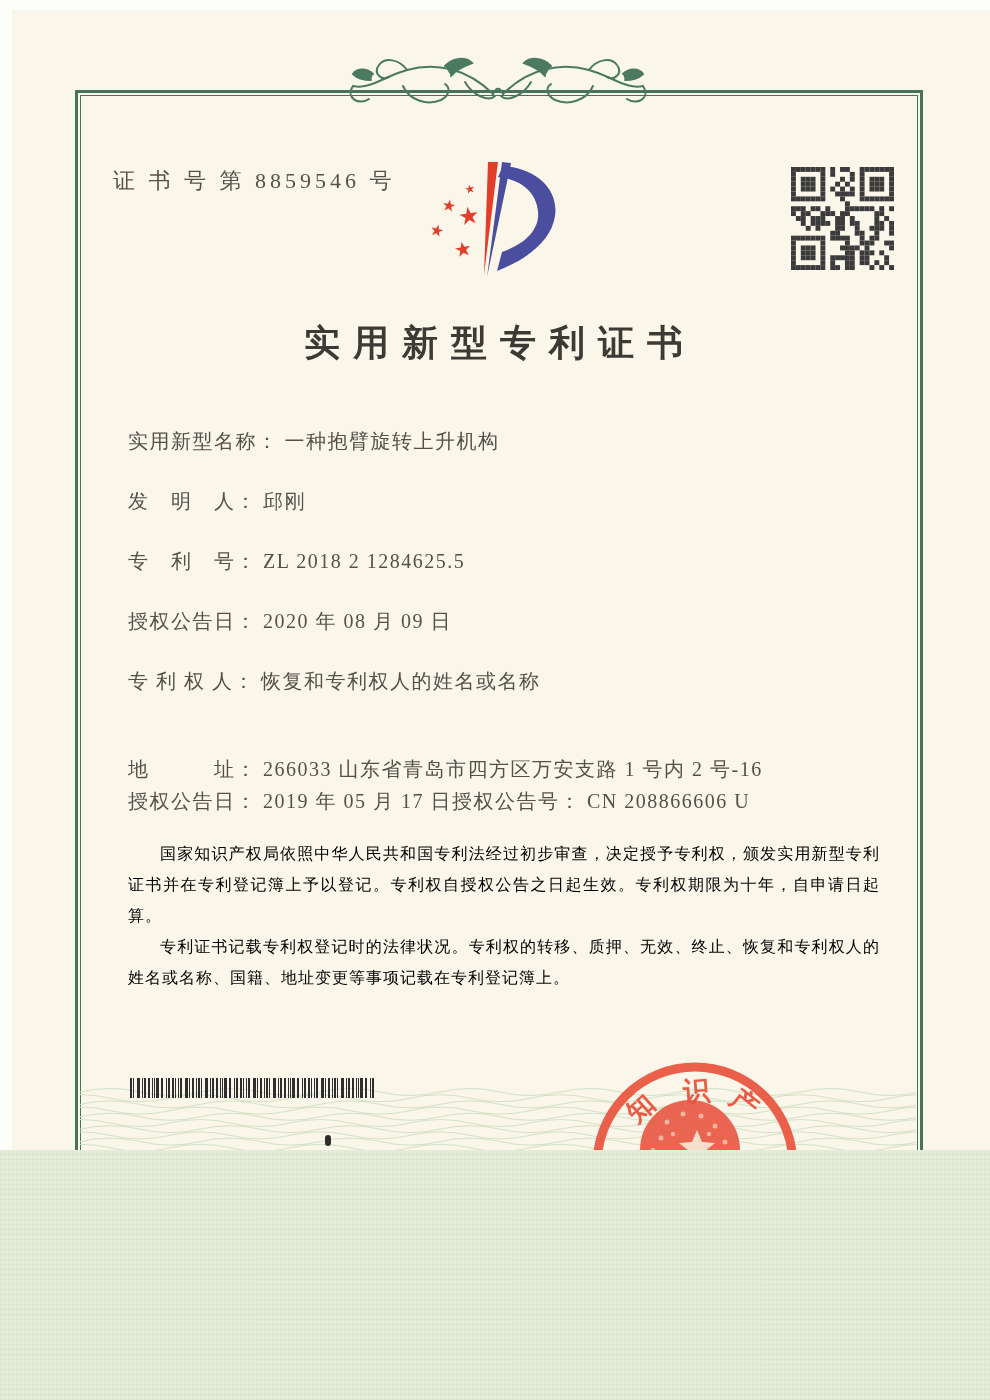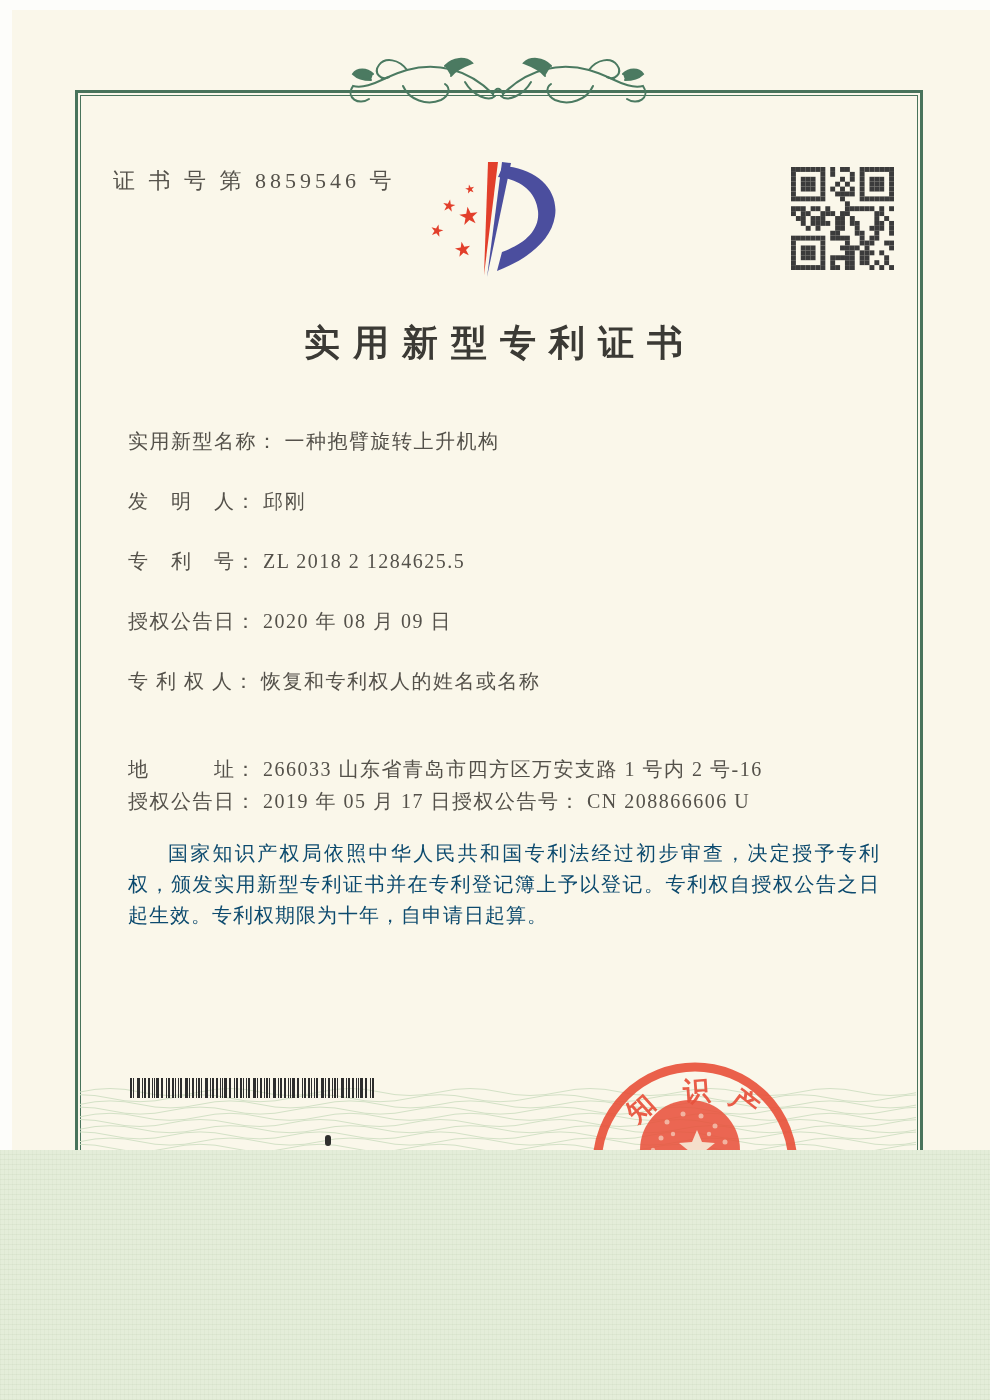--- a/index.html
+++ b/index.html
@@ -15,22 +15,22 @@
   .cert-no{position:absolute;left:113px;top:166px;font-size:22px;letter-spacing:4px;color:#55524b;}
   .logo{position:absolute;left:425px;top:148px;width:160px;height:145px;}
   .qr{position:absolute;left:791px;top:167px;width:103px;height:103px;}
   .qr svg{width:100%;height:100%;fill:#3b3b3b;}
   .title{position:absolute;left:0;top:314px;width:100%;margin:5px;text-align:center;
          font-size:36px;font-weight:600;letter-spacing:13px;color:#3b3a35;}
   .field{position:absolute;left:128px;width:790px;font-size:20px;letter-spacing:1.5px;
          color:#54514a;white-space:nowrap;}
   .fvalue{margin-left:6px;}
   .grant{}
-  .paras{position:absolute;left:128px;top:838px;width:752px;font-size:20px;line-height:31px;
-         letter-spacing:1px;color:#0c4a6e;text-align:justify;}
+  .paras{position:absolute;left:128px;top:838px;width:752px;font-size:16px;line-height:31px;
+         letter-spacing:1px;color:#000000;text-align:justify;}
   .paras p{margin:0;text-indent:2em;}
   .barcode{position:absolute;left:130px;top:1078px;width:248px;height:20px;z-index:3;}
   .barcode svg{width:100%;height:100%;fill:#2e2e2e;}
   .waves{position:absolute;left:80px;top:1086px;width:836px;height:64px;z-index:1;}
   .seal{position:absolute;left:575px;top:1030px;width:250px;height:121px;z-index:2;}
   .seal-char{position:absolute;z-index:2;font-size:27px;font-weight:bold;color:#e8523c;opacity:.93;}
   .seal-char.c0{left:627px;top:1090px;transform:rotate(-42deg);}
   .seal-char.c1{left:683px;top:1073px;transform:rotate(-4deg);}
   .seal-char.c2{left:731px;top:1085px;transform:rotate(38deg);}
   .band{position:absolute;left:0;top:1150px;width:990px;height:250px;z-index:5;
@@ -329,20 +329,21 @@
   </div>
   <div class="field" style="top:756px">
     <span>地　　　址：</span><span class="fvalue">266033 山东省青岛市四方区万安支路 1 号内 2 号-16</span>
   </div>
   <div class="field" style="top:788px">
     <span>授权公告日：</span><span class="fvalue">2019 年 05 月 17 日</span><span class="grant">授权公告号：</span><span class="fvalue">CN 208866606 U</span>
   </div>
 
   <div class="paras">
     <p>国家知识产权局依照中华人民共和国专利法经过初步审查，决定授予专利权，颁发实用新型专利证书并在专利登记簿上予以登记。专利权自授权公告之日起生效。专利权期限为十年，自申请日起算。</p>
+    <p>专利证书记载专利权登记时的法律状况。专利权的转移、质押、无效、终止、恢复和专利权人的姓名或名称、国籍、地址变更等事项记载在专利登记簿上。</p>
   </div>
 
   <div class="barcode">
     <svg viewBox="0 0 248 20" preserveAspectRatio="none">
         <rect x="0" y="0" width="2" height="20"></rect>
         <rect x="3" y="0" width="1" height="20"></rect>
         <rect x="7" y="0" width="3" height="20"></rect>
         <rect x="12" y="0" width="1" height="20"></rect>
         <rect x="14" y="0" width="2" height="20"></rect>
         <rect x="18" y="0" width="2" height="20"></rect>

